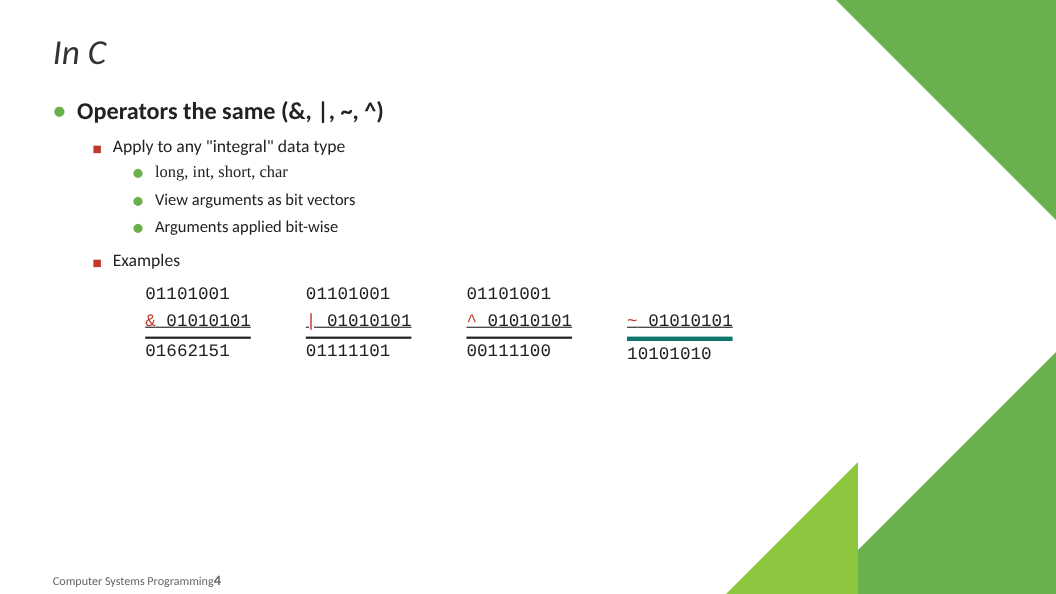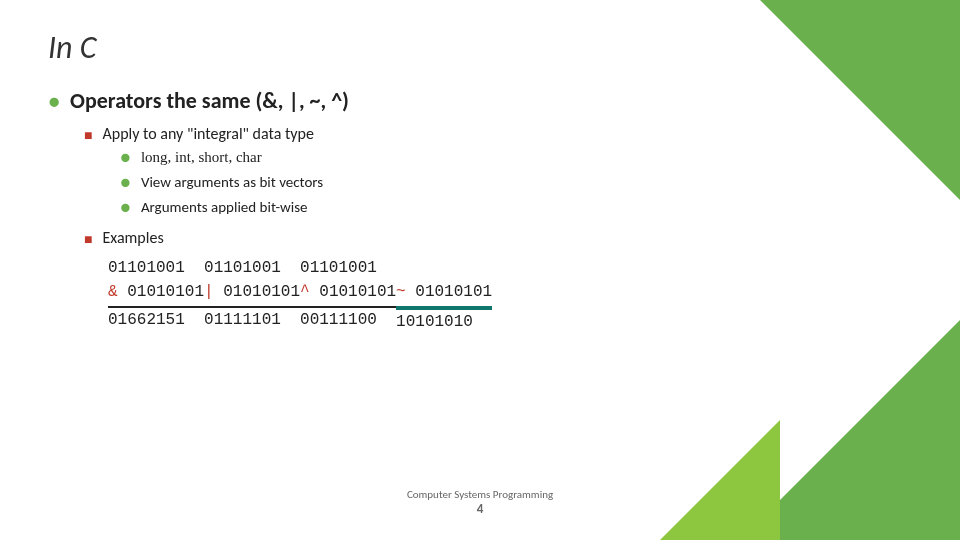--- a/index.html
+++ b/index.html
@@ -131,60 +131,61 @@
       color: #222222;
     }
 
     .dot-text code {
       font-family: Liberation Serif, serif;
       font-size: 15px;
     }
 
     .examples-table {
       margin-top: 8px;
-      margin-left: 24px;
-      display: flex;
+      margin-left: 48px;
+      display: flex;
+      gap: 50px;
     }
 
     .example-col {
       display: flex;
       flex-direction: column;
       align-items: flex-start;
       font-family: 'Courier New', monospace;
       font-size: 16px;
       color: #222222;
       line-height: 1.5;
     }
 
     .example-row-1 { color: #222222; }
     .example-row-2 {
       color: #222222;
       border-bottom: 2px solid #222222;
       padding-bottom: 2px;
       width: 100%;
+      text-decoration: underline;
     }
     .example-row-2 .op-char {
       color: #c0392b;
     }
     .example-row-3 { color: #222222; }
 
     .tilde-col .example-row-2 {
       border-bottom: none;
     }
 
     .footer {
       position: absolute;
-      bottom: 24px;
+      bottom: 4px;
       left: 48px;
       right: 48px;
       display: flex;
       justify-content: flex-start;
       align-items: center;
       z-index: 2;
-      flex-direction: column;
     }
 
     .footer-left {
       font-size: 11px;
       color: #666666;
     }
 
     .footer-right {
       font-size: 13px;
       color: #666666;

